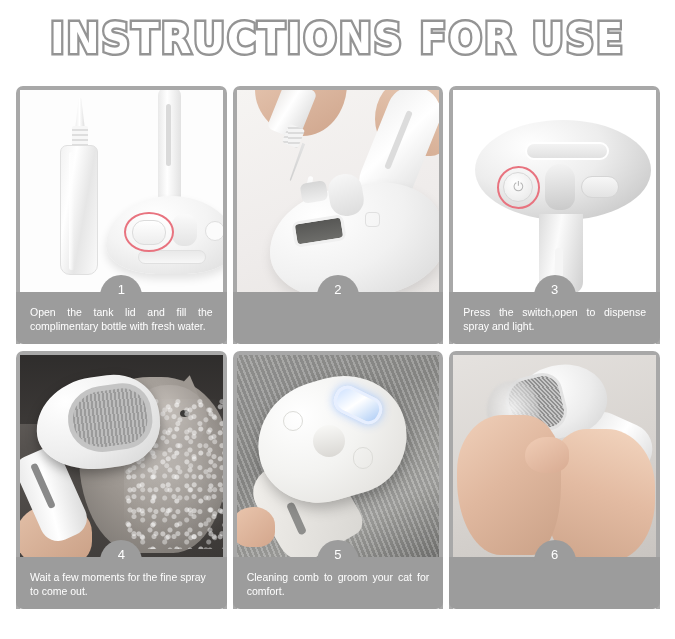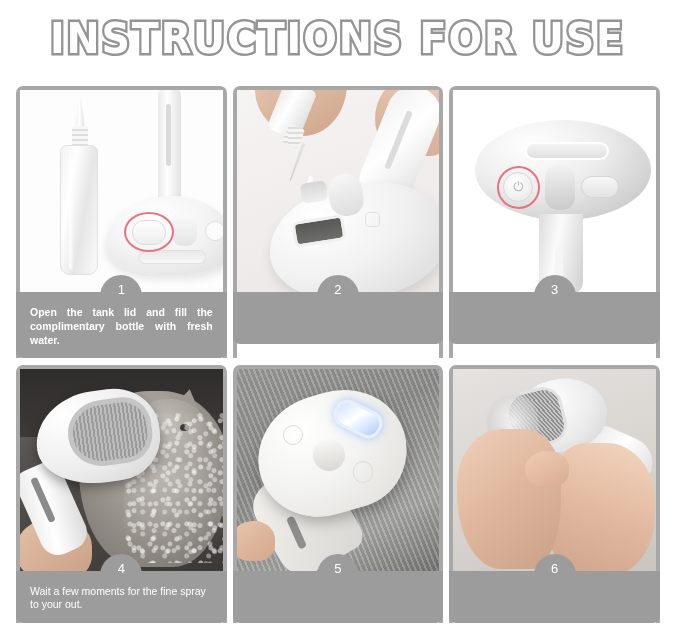--- a/index.html
+++ b/index.html
@@ -83,21 +83,21 @@
     color: #ffffff;
     font-size: 10.5px;
     line-height: 1.32;
     padding: 14px 14px 10px 14px;
     border-radius: 0 0 7px 7px;
     margin: 0 -4px;
     min-height: 52px;
   }
 
   .cap-text { display: block; }
-  .cap-text.j { text-align: justify; text-align-last: left; font-weight: bold; }
+  .cap-text.j { text-align: justify; text-align-last: left; }
 
   .badge {
     position: absolute;
     top: -17px;
     left: 50%;
     transform: translateX(-50%);
     width: 42px;
     height: 26px;
     background: #9c9c9c;
     border-radius: 21px 21px 0 0;
@@ -520,20 +520,21 @@
           <div class="slot"></div>
           <div class="btn-p"></div>
           <div class="knob3"></div>
           <div class="pill"></div>
           <div class="hl3"></div>
           <div class="handle3"></div>
         </div>
       </div>
       <div class="caption">
         <div class="badge">3</div>
+        <span class="cap-text j">Press the switch,open to dispense spray and light.</span>
       </div>
     </div>
 
     <div class="card">
       <div class="photo">
         <div class="ph p4">
           <div class="wall"></div>
           <div class="cat"></div>
           <div class="ear-l"></div>
           <div class="ear-r"></div>
@@ -542,38 +543,39 @@
           <div class="eye-r"></div>
           <div class="mist"></div>
           <div class="hand4"></div>
           <div class="grip"></div>
           <div class="brush"></div>
           <div class="pad"></div>
         </div>
       </div>
       <div class="caption">
         <div class="badge">4</div>
-        <span class="cap-text">Wait a few moments for the fine spray to your out.</span>
+        <span class="cap-text">Wait a few moments for the fine spray to come out.</span>
       </div>
     </div>
 
     <div class="card">
       <div class="photo">
         <div class="ph p5">
           <div class="hand5p"></div>
           <div class="fing5"></div>
           <div class="dev5"></div>
           <div class="led"></div>
           <div class="pwr5"></div>
           <div class="knob5"></div>
           <div class="pill5"></div>
         </div>
       </div>
       <div class="caption">
         <div class="badge">5</div>
+        <span class="cap-text j">Cleaning comb to groom your cat for comfort.</span>
       </div>
     </div>
 
     <div class="card">
       <div class="photo">
         <div class="ph p6">
           <div class="handle6"></div>
           <div class="brush6"></div>
           <div class="pad6"></div>
           <div class="fur6"></div>

